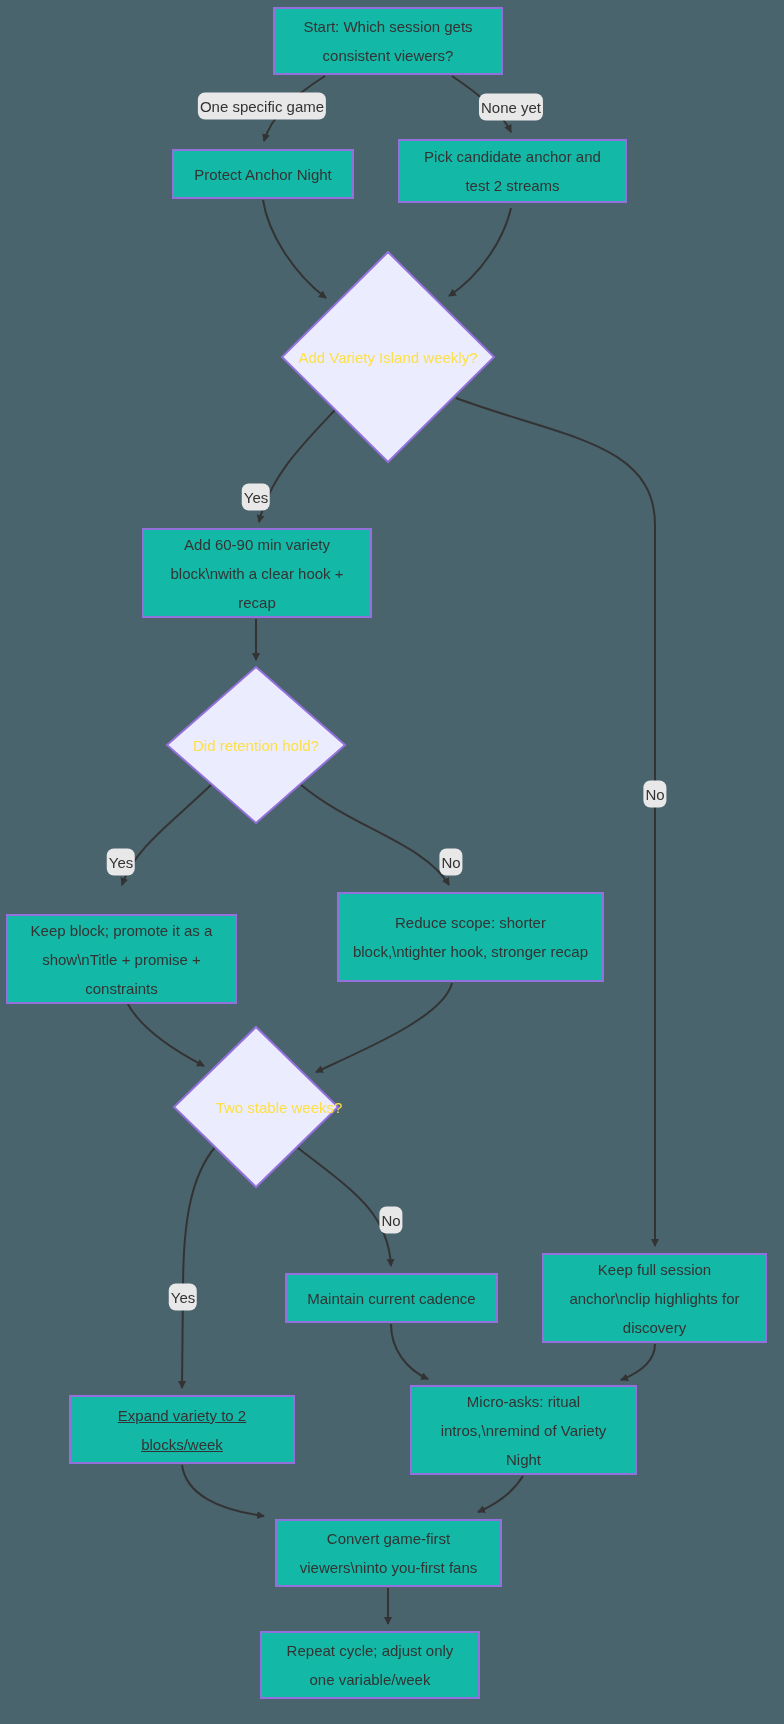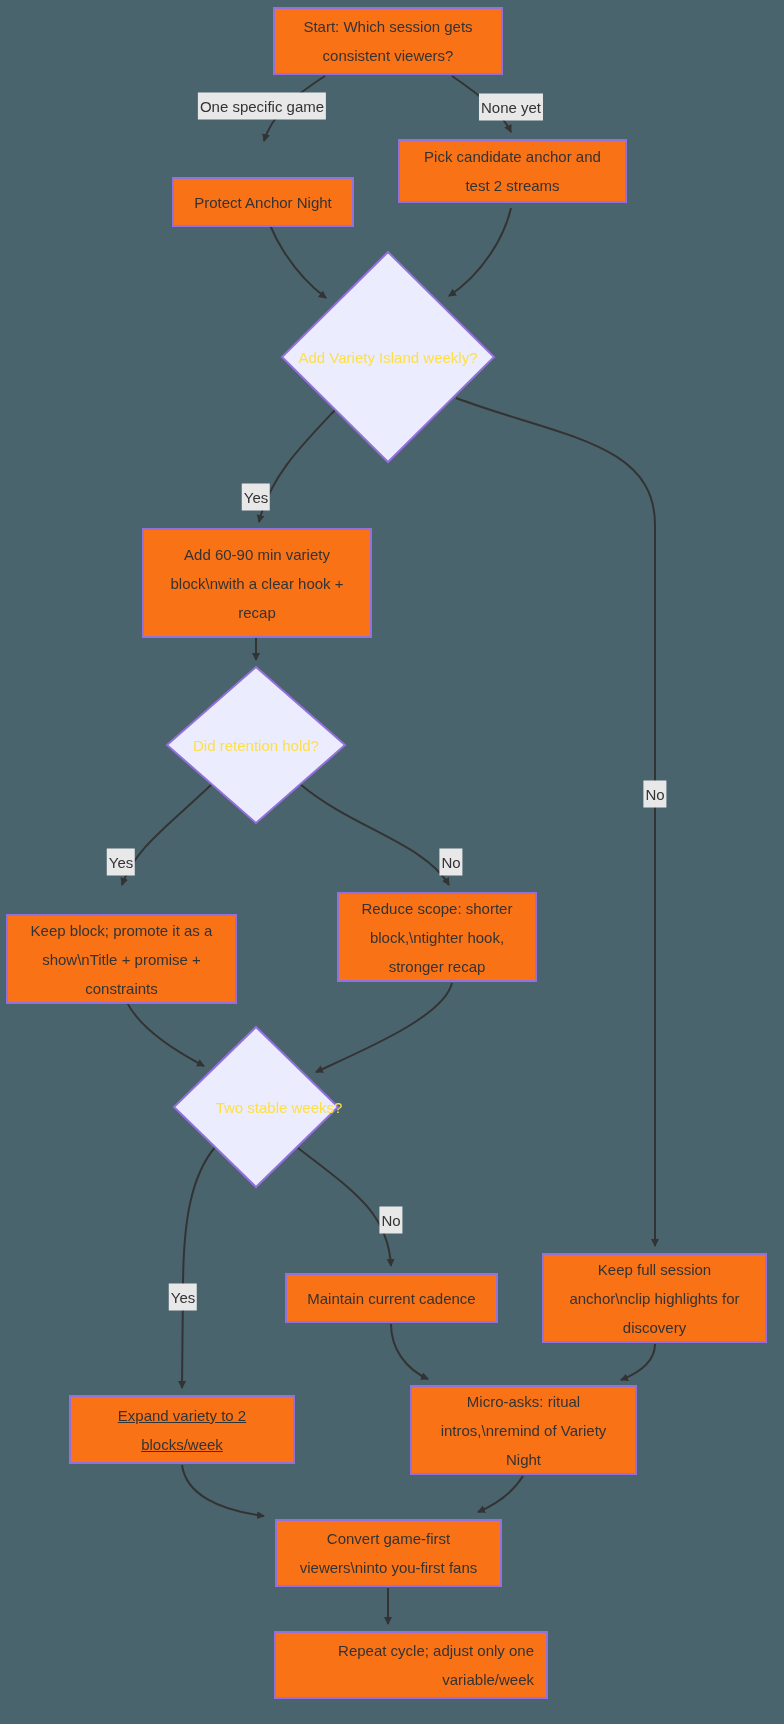--- a/index.html
+++ b/index.html
@@ -5,33 +5,33 @@
   html,body{margin:0;padding:0;}
   body{
     width:784px;height:1724px;position:relative;overflow:hidden;
     background:#4a646e;
     font-family:"Liberation Sans","DejaVu Sans",sans-serif;
     color:#333333;
   }
   #edges{position:absolute;left:0;top:0;}
   .node{
     position:absolute;box-sizing:border-box;
-    background:#f97316;border:2px solid #9370DB;
+    background:#14b8a6;border:2px solid #9370DB;
     display:flex;align-items:center;justify-content:center;
     text-align:center;font-size:15px;line-height:29px;color:#333333;
     padding:0 12px;
   }
   .diamond-label{
     position:absolute;transform:translate(-50%,-50%);
     white-space:nowrap;font-size:15px;color:#fde047;
   }
   .edge-label{
     position:absolute;transform:translate(-50%,-50%);
     background:#e8e8e8;color:#333333;font-size:15px;line-height:19px;
-    padding:4px 2px;white-space:nowrap;
+    padding:4px 2px;white-space:nowrap;border-radius:7px;
   }
 </style>
 </head>
 <body>
 
 <svg id="edges" width="784" height="1724" viewBox="0 0 784 1724">
   <defs>
     <marker id="arrow" markerWidth="9" markerHeight="9" refX="7" refY="4" orient="auto" markerUnits="userSpaceOnUse">
       <path d="M0,0 L8,4 L0,8 z" fill="#333333"></path>
     </marker>
@@ -57,31 +57,31 @@
     <path d="M 388,1588 L 388,1624" marker-end="url(#arrow)"></path>
   </g>
   <g fill="#ECECFF" stroke="#9370DB" stroke-width="2">
     <polygon points="388,252 494,357 388,462 282,357"></polygon>
     <polygon points="256,667 345,745 256,823 167,745"></polygon>
     <polygon points="256,1027 338,1107 256,1187 174,1107"></polygon>
   </g>
 </svg>
 
 <div class="node" style="left:273px;top:7px;width:230px;height:68px;">Start: Which session gets consistent viewers?</div>
-<div class="node" style="left:172px;top:149px;width:182px;height:50px;margin-top:28px;">Protect Anchor Night</div>
+<div class="node" style="left:172px;top:149px;width:182px;height:50px;">Protect Anchor Night</div>
 <div class="node" style="left:398px;top:139px;width:229px;height:64px;">Pick candidate anchor and test 2 streams</div>
-<div class="node" style="left:142px;top:528px;width:230px;height:110px;">Add 60-90 min variety block\nwith a clear hook + recap</div>
+<div class="node" style="left:142px;top:528px;width:230px;height:90px;">Add 60-90 min variety block\nwith a clear hook + recap</div>
 <div class="node" style="left:6px;top:892px;width:231px;height:90px;margin-top:22px;">Keep block; promote it as a show\nTitle + promise + constraints</div>
-<div class="node" style="left:337px;top:892px;width:200px;height:90px;text-align:center;">Reduce scope: shorter block,\ntighter hook, stronger recap</div>
+<div class="node" style="left:337px;top:892px;width:267px;height:90px;text-align:center;">Reduce scope: shorter block,\ntighter hook, stronger recap</div>
 <div class="node" style="left:542px;top:1253px;width:225px;height:90px;">Keep full session anchor\nclip highlights for discovery</div>
 <div class="node" style="left:285px;top:1273px;width:213px;height:50px;">Maintain current cadence</div>
 <div class="node" style="left:69px;top:1395px;width:226px;height:69px;text-decoration:underline;">Expand variety to 2 blocks/week</div>
 <div class="node" style="left:410px;top:1385px;width:227px;height:90px;">Micro-asks: ritual intros,\nremind of Variety Night</div>
 <div class="node" style="left:275px;top:1519px;width:227px;height:68px;">Convert game-first viewers\ninto you-first fans</div>
-<div class="node" style="left:274px;top:1631px;width:274px;height:68px;text-align:right;">Repeat cycle; adjust only one variable/week</div>
+<div class="node" style="left:260px;top:1631px;width:220px;height:68px;">Repeat cycle; adjust only one variable/week</div>
 
 <div class="diamond-label" style="left:388px;top:357px;">Add Variety Island weekly?</div>
 <div class="diamond-label" style="left:256px;top:745px;">Did retention hold?</div>
 <div class="diamond-label" style="left:256px;top:1107px;margin-left:23px;">Two stable weeks?</div>
 
 <div class="edge-label" style="left:262px;top:106px;">One specific game</div>
 <div class="edge-label" style="left:511px;top:107px;">None yet</div>
 <div class="edge-label" style="left:256px;top:497px;">Yes</div>
 <div class="edge-label" style="left:655px;top:794px;">No</div>
 <div class="edge-label" style="left:121px;top:862px;">Yes</div>

